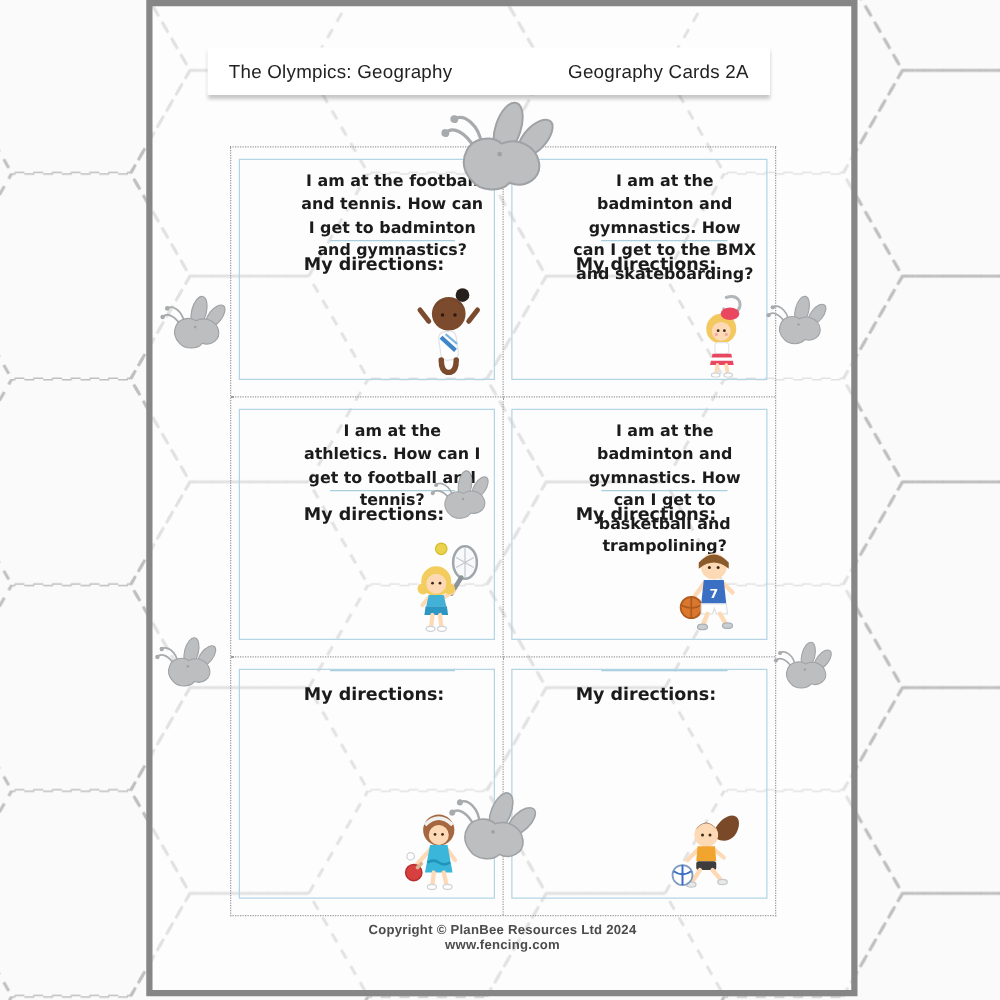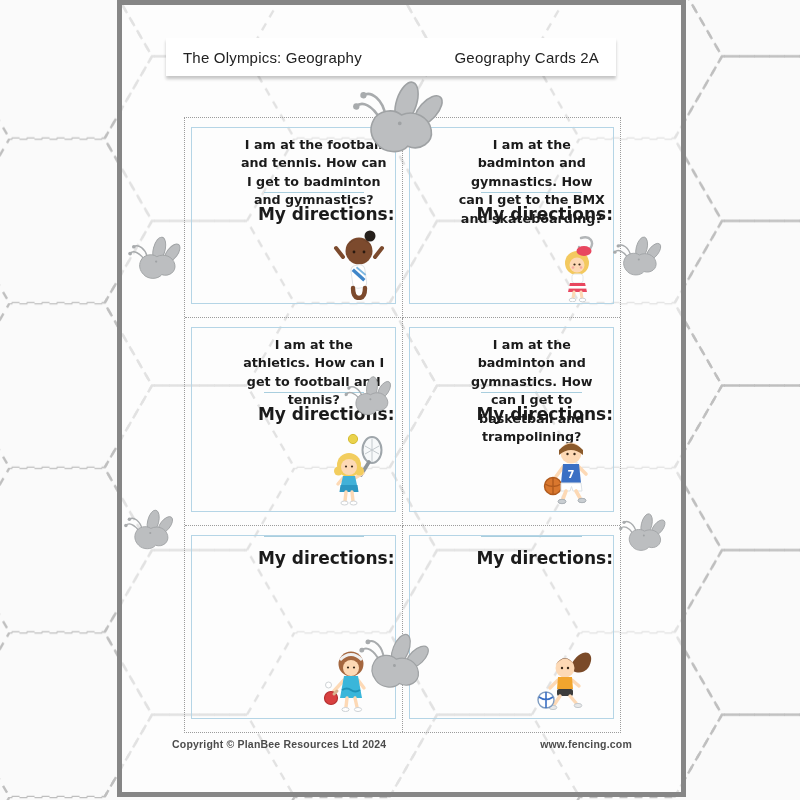--- a/index.html
+++ b/index.html
@@ -43,27 +43,27 @@
   }
   .q{
     height:56px;padding:8px 7px 0;box-sizing:content-box;
     display:flex;align-items:flex-start;justify-content:center;
     text-align:center;font-family:"DejaVu Sans", sans-serif;
     font-size:12.7px;line-height:1.45;font-weight:600;color:#1b1b1b;
   }
   .divider{width:62%;margin:0 auto;border-top:1.5px solid #a9cede;height:0;}
   .prompt{
     margin:11px 0 0 10px;font-family:"DejaVu Sans", sans-serif;
-    font-size:17px;font-weight:600;color:#1b1b1b;text-align:right;
+    font-size:14px;font-weight:600;color:#1b1b1b;text-align:left;
   }
   .char{position:absolute;}
   
   .footer{
     position:absolute;left:50px;right:49px;top:733px;
-    display:flex;justify-content:space-between;align-items:center;z-index:2;
+    display:flex;justify-content:space-between;align-items:center;z-index:2;flex-direction:column;
   }
   .footer span{font-size:10.5px;font-weight:700;color:#4c4c4c;letter-spacing:.2px;}
   
   .bee{position:absolute;z-index:6;pointer-events:none;}
 </style>
 </head>
 <body>
 
 <svg class="pattern-layer" width="800" height="800">
   <defs>

